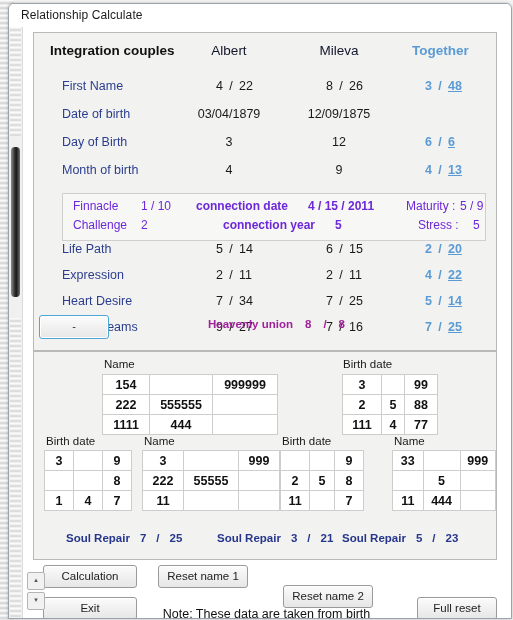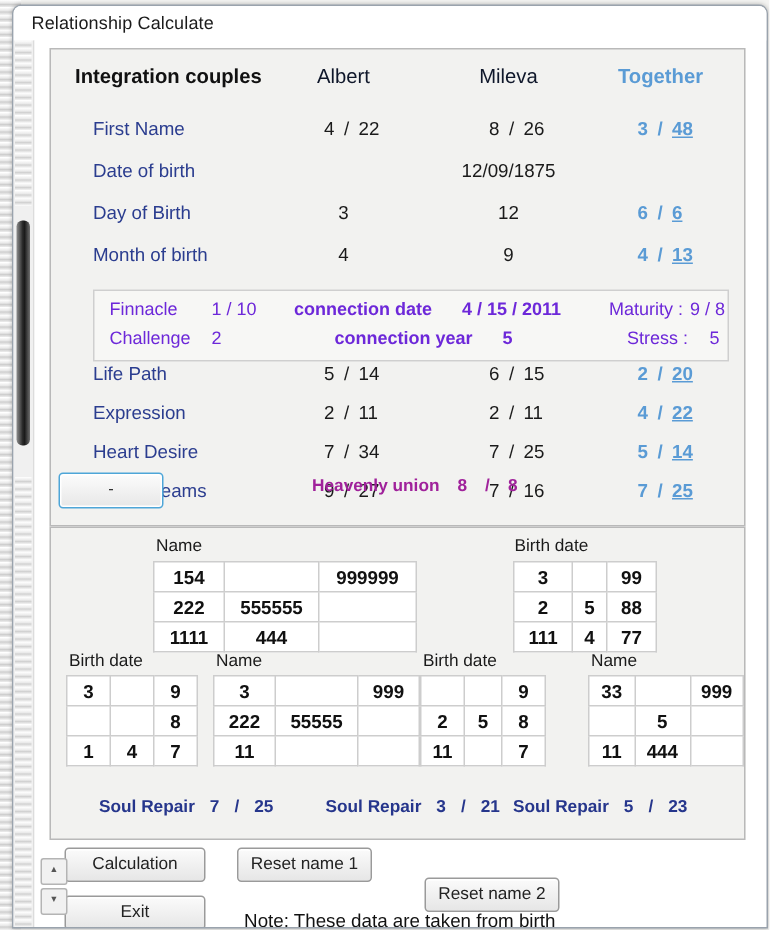--- a/index.html
+++ b/index.html
@@ -131,20 +131,21 @@
 
         <div class="row" style="top:46px;">
           <span class="lbl">First Name</span>
           <span class="c1 blk"><span class="n">4</span><span class="s">/</span><span class="m">22</span></span>
           <span class="c2 blk"><span class="n">8</span><span class="s">/</span><span class="m">26</span></span>
           <span class="c3 tog"><span class="n">3</span><span class="s">/</span><span>48</span></span>
         </div>
 
         <div class="row" style="top:74px;">
           <span class="lbl">Date of birth</span>
+          <span class="c1">03/04/1879</span>
           <span class="c2">12/09/1875</span>
           <span class="c3"></span>
         </div>
 
         <div class="row" style="top:102px;">
           <span class="lbl">Day of Birth</span>
           <span class="c1">3</span>
           <span class="c2">12</span>
           <span class="c3 tog"><span class="n">6</span><span class="s">/</span><span>6</span></span>
         </div>
@@ -161,21 +162,21 @@
           <span class="t" style="left:78px;top:5px;">1 / 10</span>
           <span class="t" style="left:10px;top:24px;">Challenge</span>
           <span class="t" style="left:78px;top:24px;">2</span>
 
           <span class="t red" style="left:133px;top:5px;">connection date</span>
           <span class="t red" style="left:245px;top:5px;">4  /  15 / 2011</span>
           <span class="t red" style="left:160px;top:24px;">connection year</span>
           <span class="t red" style="left:272px;top:24px;">5</span>
 
           <span class="t" style="left:343px;top:5px;">Maturity :</span>
-          <span class="t" style="left:397px;top:5px;">9 / 8</span>
+          <span class="t" style="left:397px;top:5px;">5 / 9</span>
           <span class="t" style="left:355px;top:24px;">Stress :</span>
           <span class="t" style="left:410px;top:24px;">5</span>
         </div>
 
         <div class="row" style="top:209px;">
           <span class="lbl">Life Path</span>
           <span class="c1 blk"><span class="n">5</span><span class="s">/</span><span class="m">14</span></span>
           <span class="c2 blk"><span class="n">6</span><span class="s">/</span><span class="m">15</span></span>
           <span class="c3 tog"><span class="n">2</span><span class="s">/</span><span>20</span></span>
         </div>
@@ -341,20 +342,21 @@
         <div class="sr" style="left:308px;top:180px;">
           <span>Soul Repair</span><span class="v">5</span><span class="v">/</span><span class="v">23</span>
         </div>
       </div>
 
       <div class="btn" style="left:20px;top:538px;width:92px;">Calculation</div>
       <div class="btn" style="left:135px;top:538px;width:88px;">Reset name 1</div>
       <div class="btn" style="left:260px;top:558px;width:88px;">Reset name 2</div>
 
       <div class="btn" style="left:20px;top:570px;width:92px;">Exit</div>
+      <div class="btn" style="left:394px;top:570px;width:78px;">Full reset</div>
 
       <div id="note">Note: These data are taken from birth</div>
     </div>
 
     <div id="spin">
       <div>▴</div>
       <div>▾</div>
     </div>
 
   </div>

